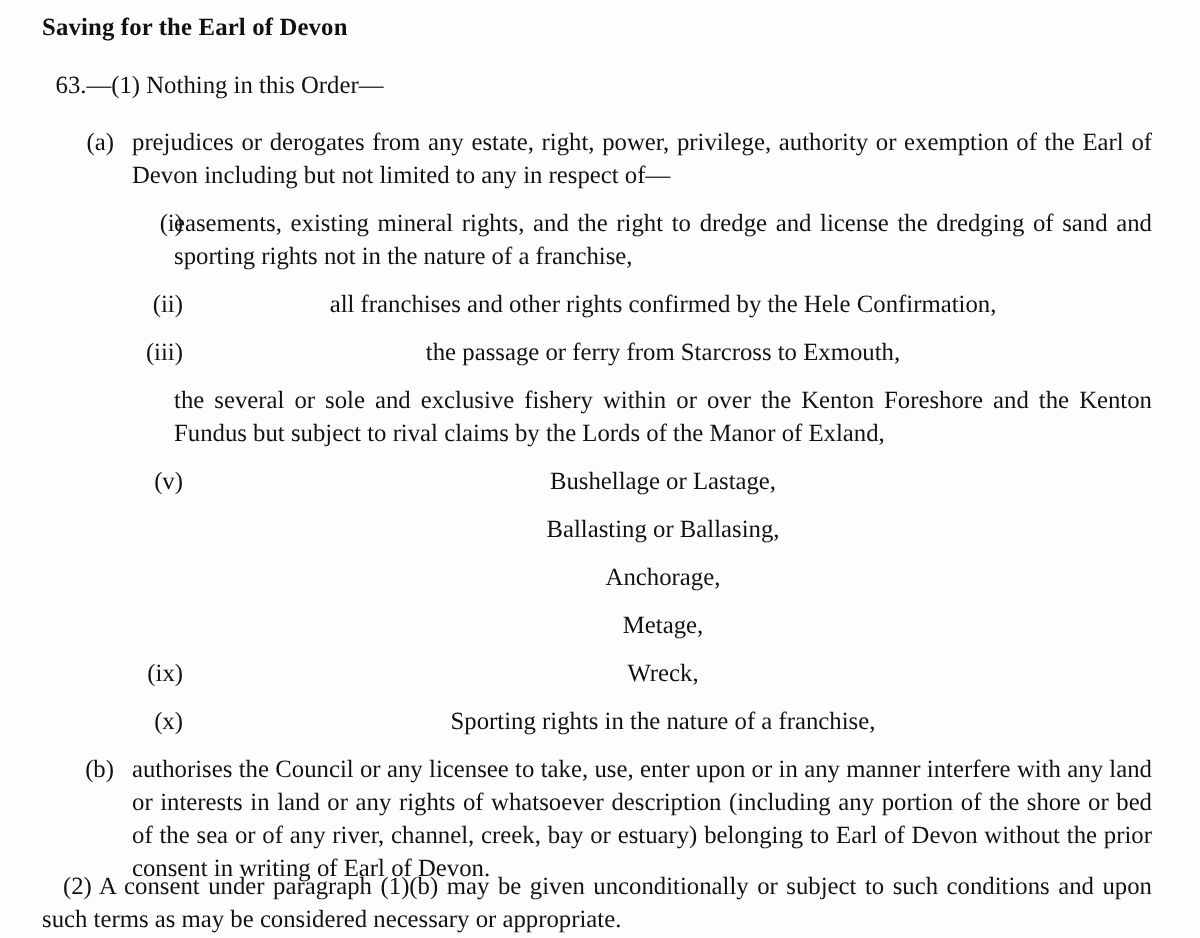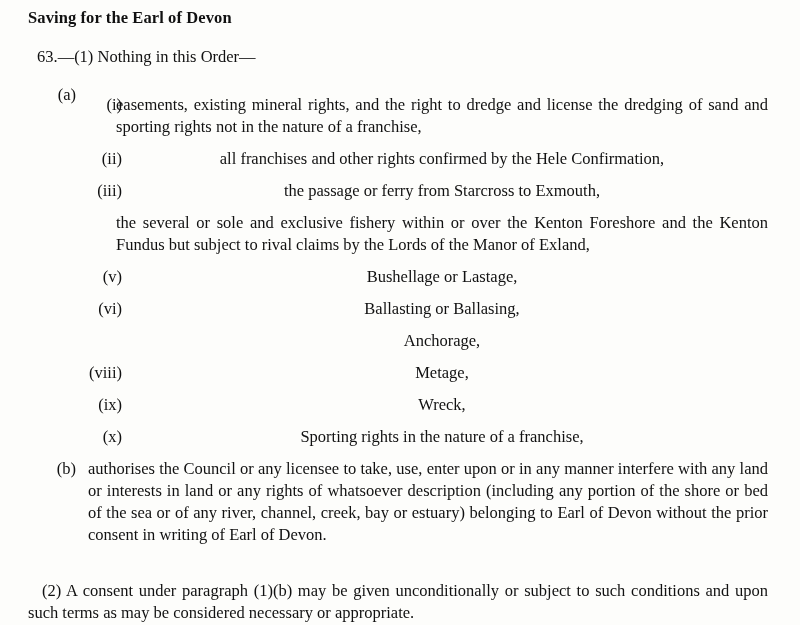--- a/index.html
+++ b/index.html
@@ -121,20 +121,21 @@
 
   <div class="doc-heading">Saving for the Earl of Devon</div>
 
   <div class="article-open">
     <span class="art-num">63.</span><span>—</span><span>(1)</span>&nbsp;<span>Nothing in this Order—</span>
   </div>
 
   <div class="list" style="top:84px;">
     <div class="item level-alpha">
       <span class="marker">(a)</span>
+      <span class="body">prejudices or derogates from any estate, right, power, privilege, authority or exemption of the Earl of Devon including but not limited to any in respect of—</span>
     </div>
 
     <div class="gap-md"></div>
 
     <div class="item level-roman">
       <span class="marker">(i)</span>
       <span class="body">easements, existing mineral rights, and the right to dredge and license the dredging of sand and sporting rights not in the nature of a franchise,</span>
     </div>
     <div class="gap-md"></div>
 
@@ -155,32 +156,30 @@
     </div>
     <div class="gap-md"></div>
 
     <div class="item level-roman">
       <span class="marker">(v)</span>
       <span class="body nojustify">Bushellage or Lastage,</span>
     </div>
     <div class="gap-md"></div>
 
     <div class="item level-roman">
-      <span class="marker">(vi)</span>
       <span class="body nojustify">Ballasting or Ballasing,</span>
     </div>
     <div class="gap-md"></div>
 
     <div class="item level-roman">
       <span class="body nojustify">Anchorage,</span>
     </div>
     <div class="gap-md"></div>
 
     <div class="item level-roman">
-      <span class="marker">(viii)</span>
       <span class="body nojustify">Metage,</span>
     </div>
     <div class="gap-md"></div>
 
     <div class="item level-roman">
       <span class="marker">(ix)</span>
       <span class="body nojustify">Wreck,</span>
     </div>
     <div class="gap-md"></div>
 

